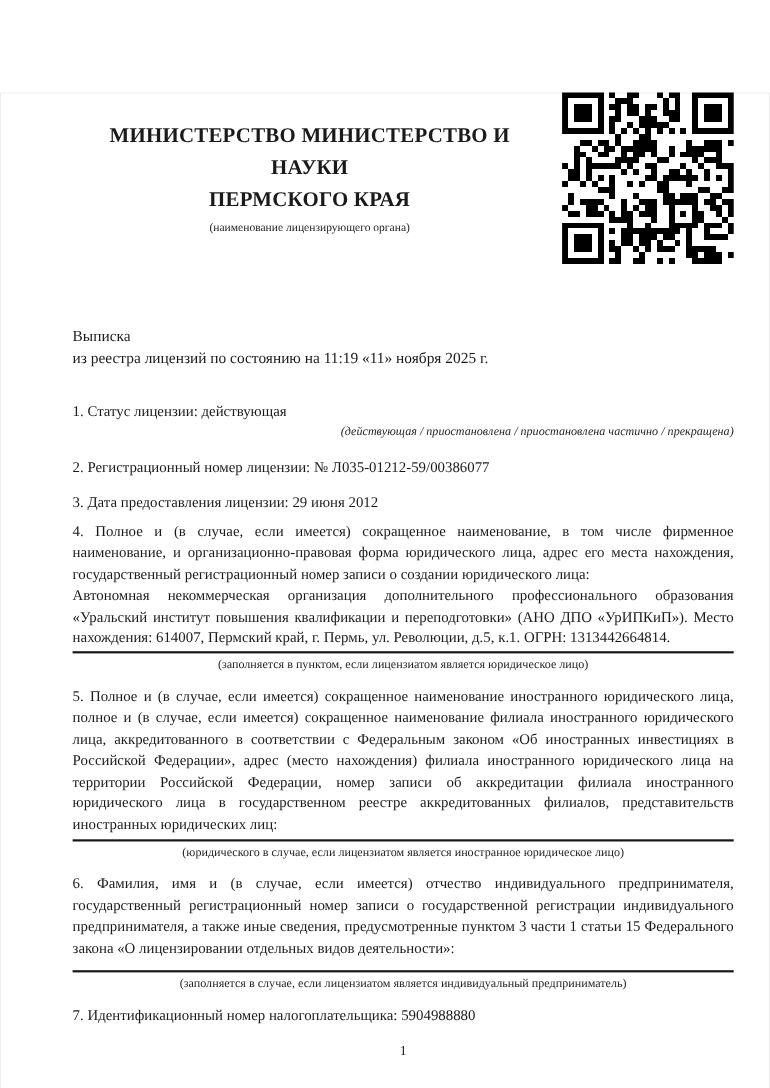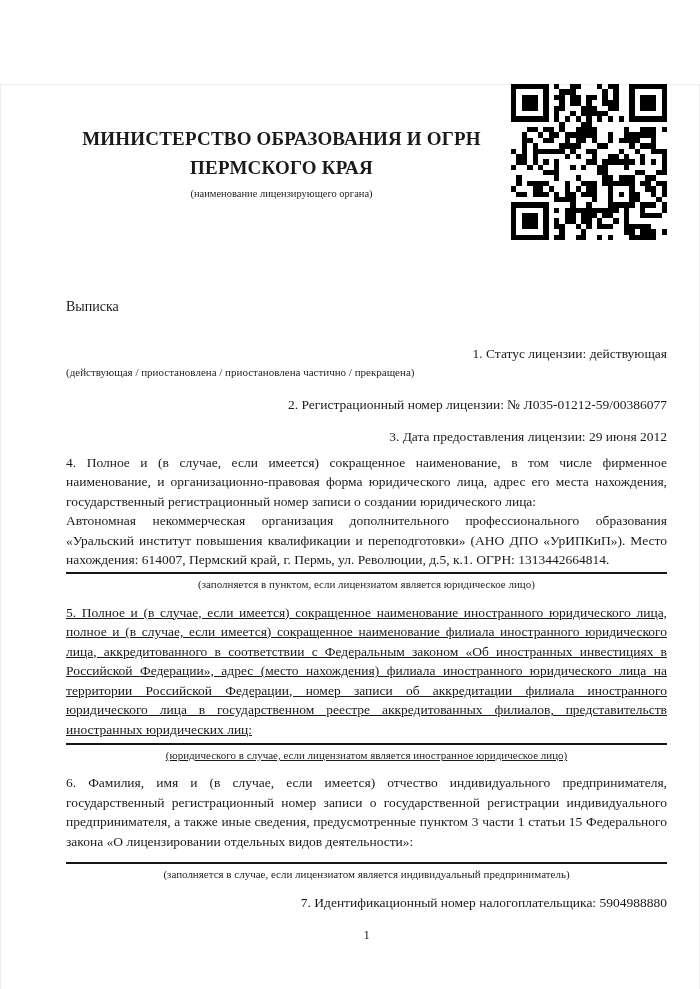--- a/index.html
+++ b/index.html
@@ -52,64 +52,65 @@
     text-align: left;
     font-size: 14px;
     line-height: 20px;
   }
   
   .para {
     font-size: 13.5px;
     line-height: 19.5px;
     text-align: justify;
   }
-  .single { text-align: right; }
+  .single { text-align: left; }
   .item-1 { margin-top: 27px; }
   .item-2 { margin-top: 16px; }
   .item-3 { margin-top: 13px; }
   .item-4 { margin-top: 6px; }
-  .item-5 { margin-top: 12px; text-decoration: underline; }
+  .item-5 { margin-top: 12px; }
   .item-6 { margin-top: 11px; }
   .item-7 { margin-top: 12px; }
   .fill-rule {
     height: 2px;
     background: #161616;
     margin-top: 2px;
   }
   .fill-rule.gap-sm { margin-top: 4px; }
   .fill-rule.gap-md { margin-top: 11px; }
   .fill-caption {
     margin-top: 3px;
     text-align: center;
     font-size: 11px;
     line-height: 14px;
     color: #1f1f1f;
   }
   .option-caption {
     margin-top: 1px;
-    text-align: left;
+    text-align: right;
     font-size: 11px;
     line-height: 14px;
     color: #1f1f1f;
+    font-style: italic;
   }
   
   .page-footer {
     margin-top: 15px;
     text-align: center;
     font-size: 12.5px;
   }
 </style>
 </head>
 <body>
 
 <div class="page">
 
   <header class="doc-header">
     <div class="org-block">
-      <div class="org-title">МИНИСТЕРСТВО ОБРАЗОВАНИЯ И ОГРН</div>
+      <div class="org-title">МИНИСТЕРСТВО МИНИСТЕРСТВО И НАУКИ</div>
       <div class="org-title">ПЕРМСКОГО КРАЯ</div>
       <div class="org-caption">(наименование лицензирующего органа)</div>
     </div>
     <div class="qr-box" id="qr-box">
         <svg viewBox="0 0 29 29" shape-rendering="crispEdges" fill="#000">
           <rect x="0" y="0" width="1" height="1"></rect>
           <rect x="1" y="0" width="1" height="1"></rect>
           <rect x="2" y="0" width="1" height="1"></rect>
           <rect x="3" y="0" width="1" height="1"></rect>
           <rect x="4" y="0" width="1" height="1"></rect>
@@ -519,20 +520,21 @@
           <rect x="23" y="28" width="1" height="1"></rect>
           <rect x="24" y="28" width="1" height="1"></rect>
           <rect x="25" y="28" width="1" height="1"></rect>
           <rect x="26" y="28" width="1" height="1"></rect>
         </svg>
       </div>
   </header>
 
   <div class="doc-title">
     <div>Выписка</div>
+    <div>из реестра лицензий по состоянию на 11:19 «11» ноября 2025 г.</div>
   </div>
 
   <section class="item-1">
     <div class="para single">1. Статус лицензии: действующая</div>
     <div class="option-caption">(действующая / приостановлена / приостановлена частично / прекращена)</div>
   </section>
 
   <section class="item-2">
     <div class="para single">2. Регистрационный номер лицензии: № Л035-01212-59/00386077</div>
   </section>

